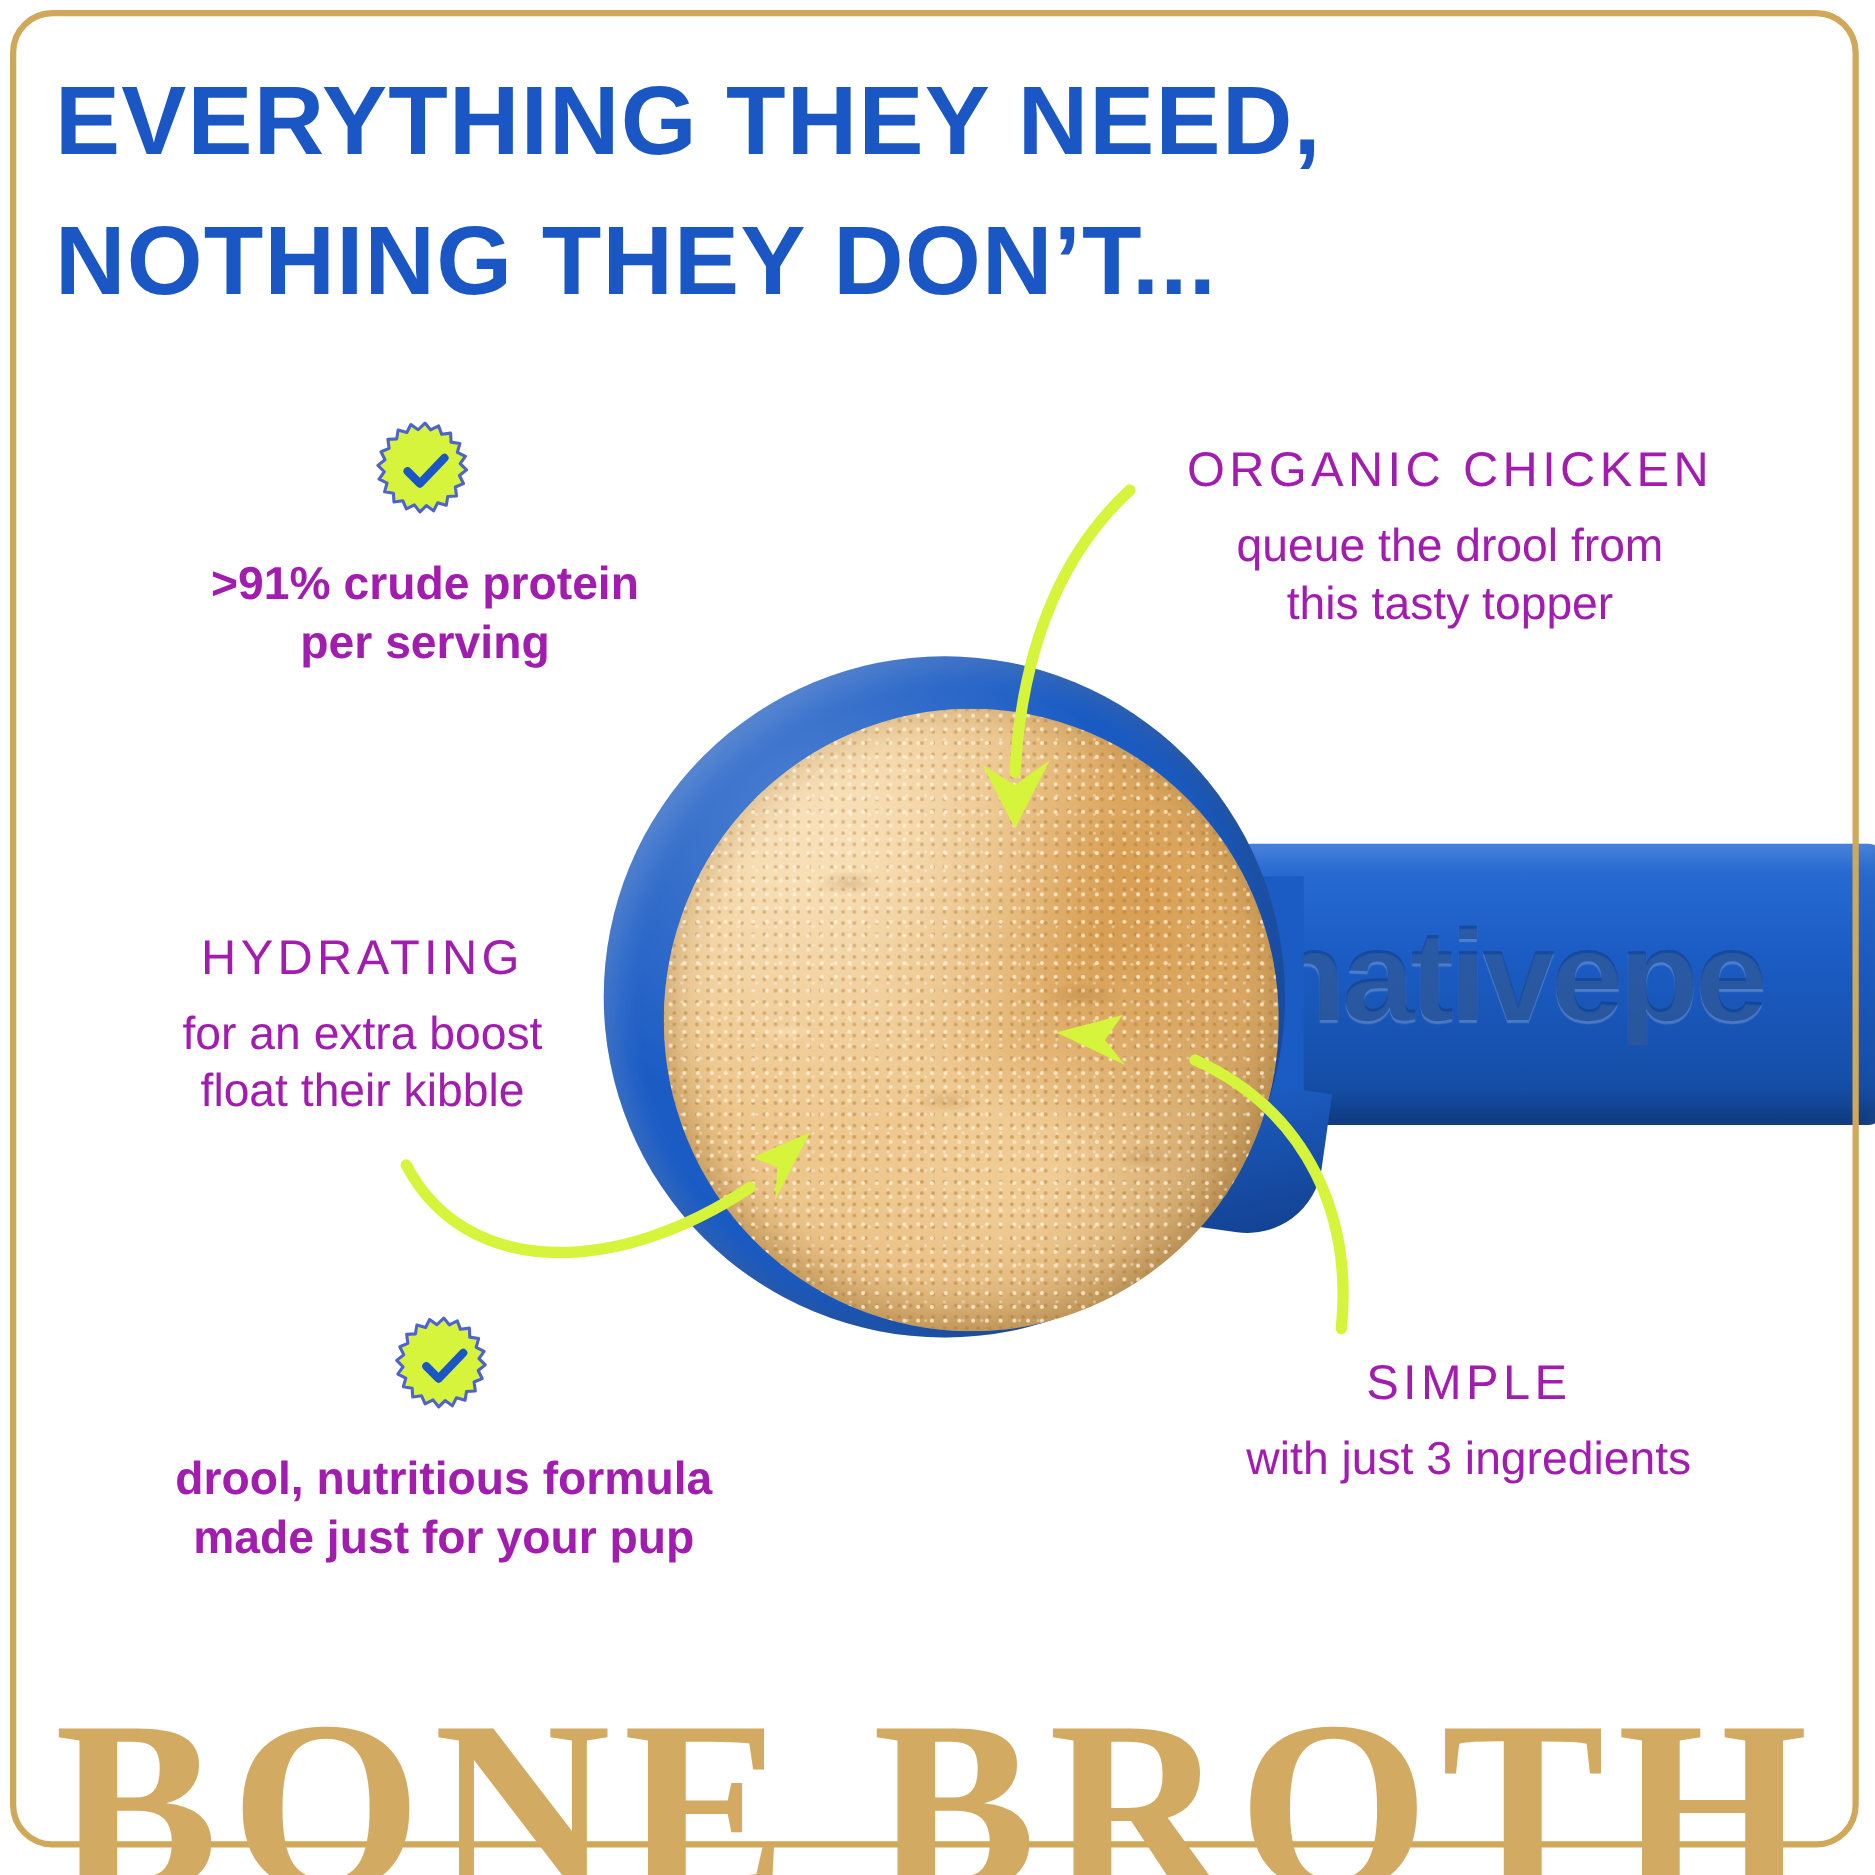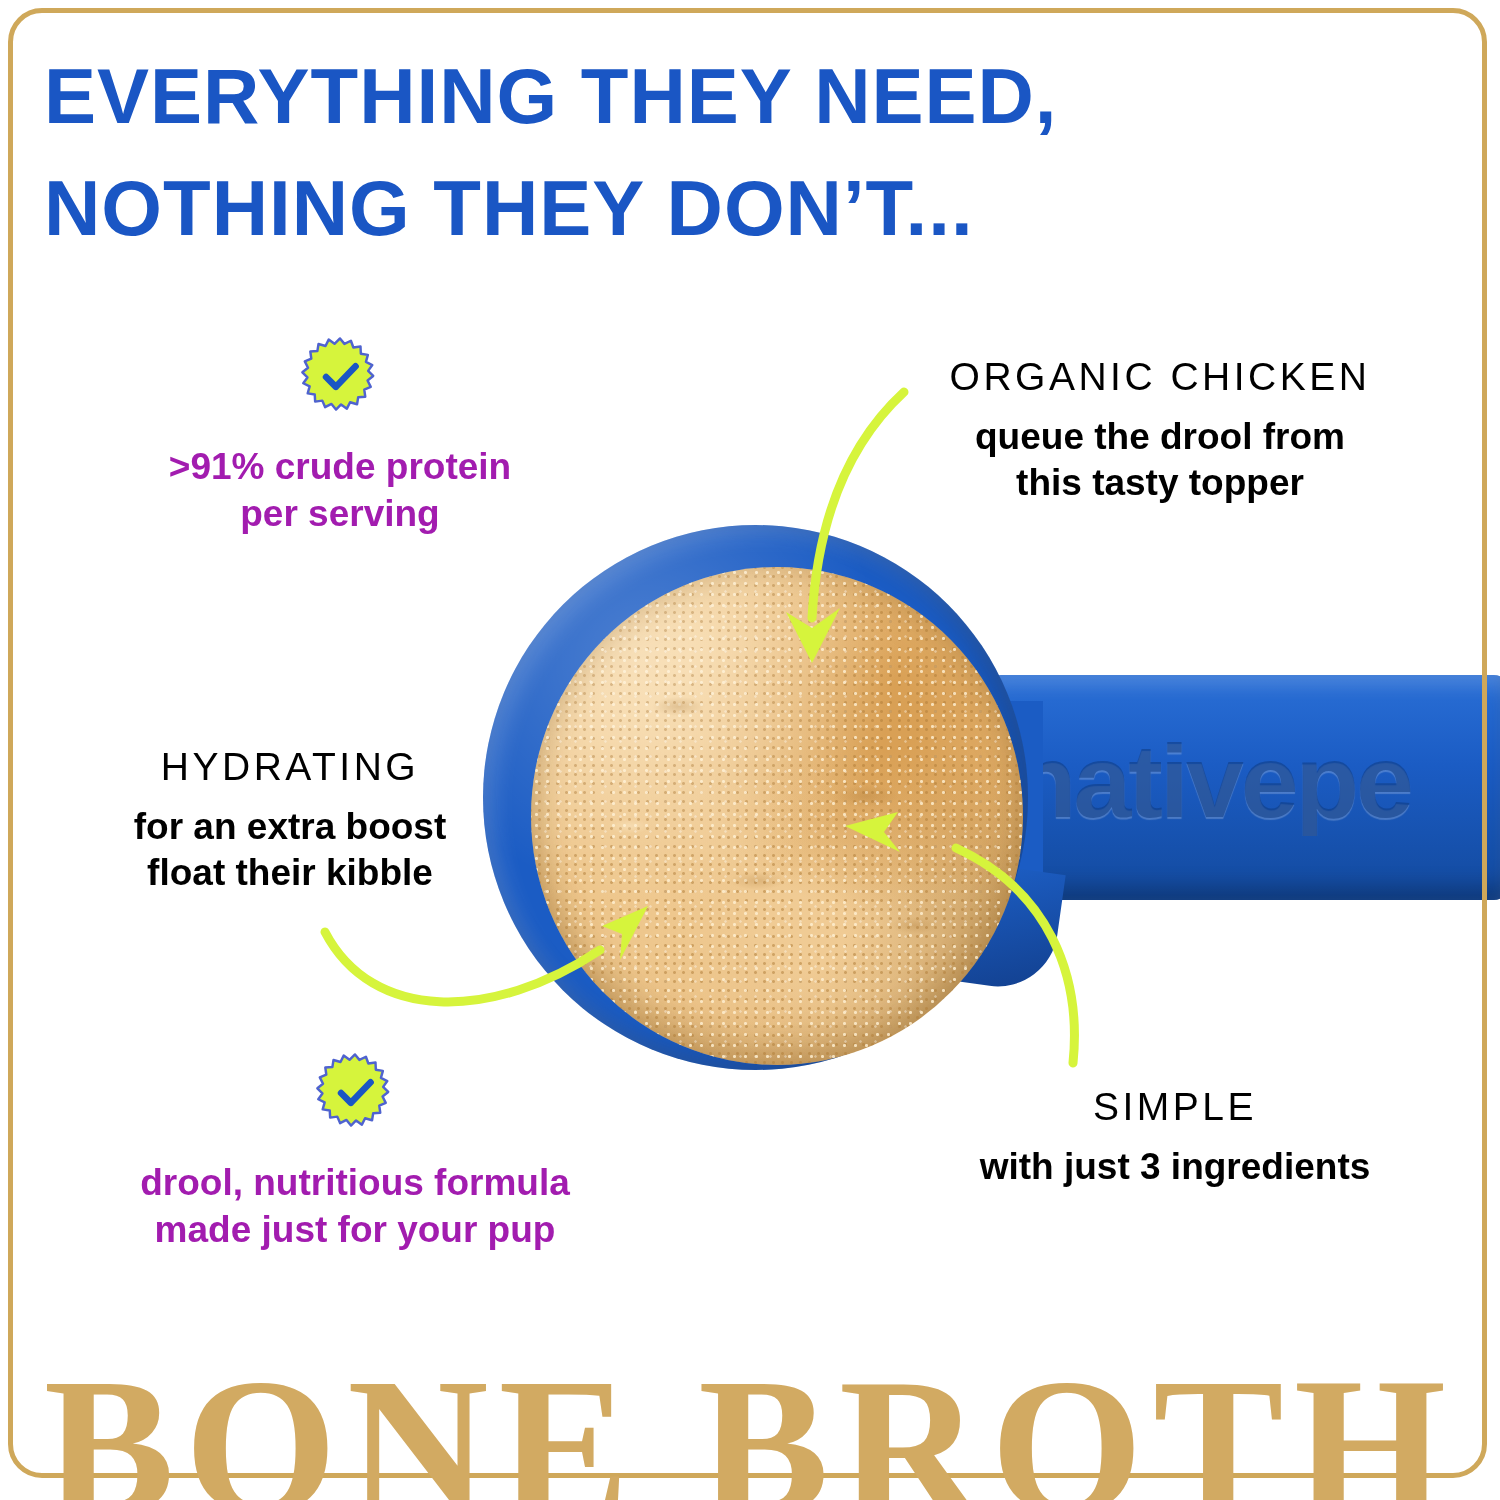--- a/index.html
+++ b/index.html
@@ -143,32 +143,32 @@
     width:140px; height:120px;
     background:linear-gradient(160deg,#1e63cd,#123f8d);
     border-radius:0 0 60px 40px;
     transform:rotate(8deg);
   }
 
   
   #arrows{position:absolute;left:0;top:0;width:1500px;height:1500px;z-index:3;pointer-events:none;}
 
   
-  .callout{position:absolute;z-index:6;color:#000000;text-align:center;}
+  .callout{position:absolute;z-index:6;color:#a21caf;text-align:center;}
   .callout .kicker{
     font-size:39px;
     font-weight:400;
     letter-spacing:3.5px;
     line-height:1.15;
     white-space:nowrap;
     margin-bottom:14px;
   }
   .callout .body{
     font-size:37px;
-    font-weight:700;
+    font-weight:400;
     line-height:1.26;
   }
   .callout .body span{display:block;white-space:nowrap;}
 
   
   .badge-callout{position:absolute;z-index:6;text-align:center;color:#1a56c4;}
   .badge{
     position:relative;
     width:82px;height:82px;
     margin:0 auto 26px auto;

